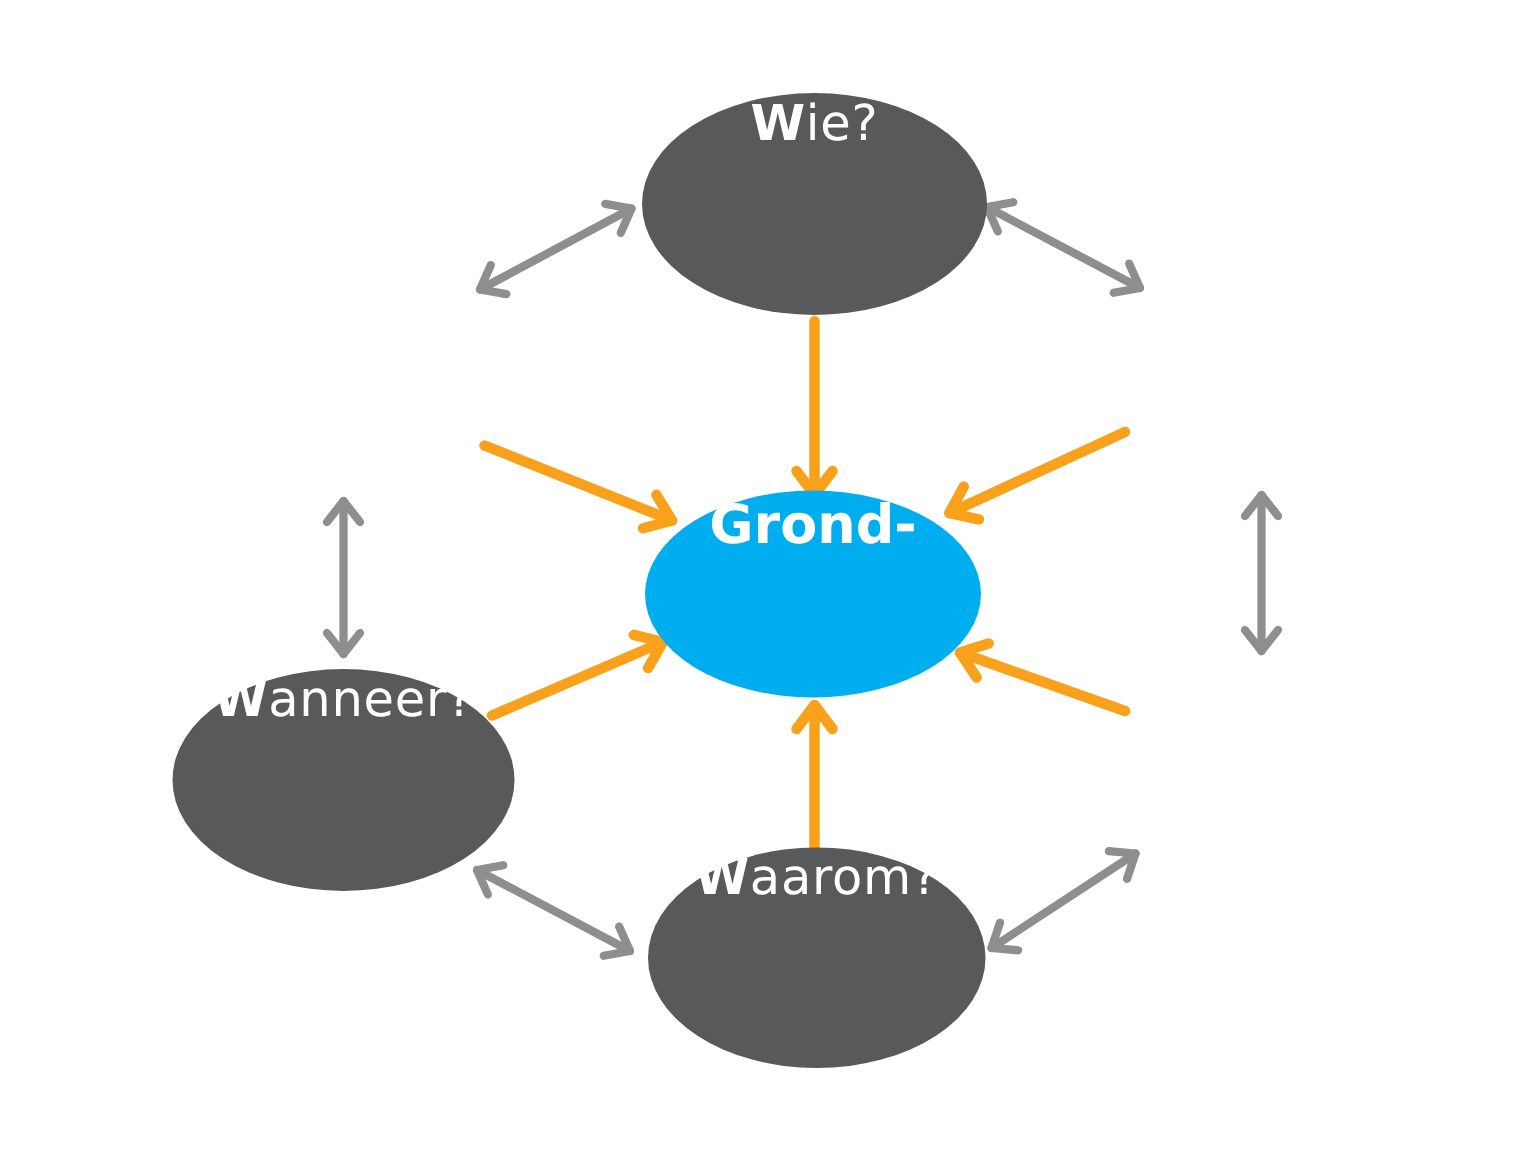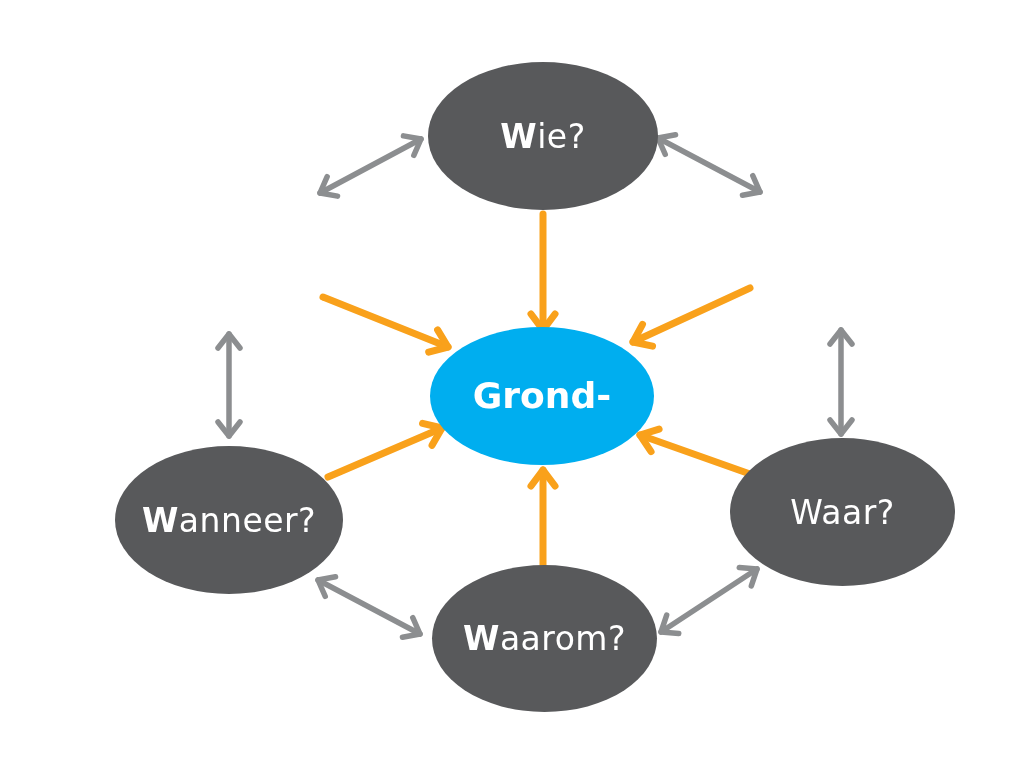--- a/index.html
+++ b/index.html
@@ -43,35 +43,34 @@
     fill: none;
     stroke: var(--arrow-orange);
     stroke-width: 7;
     stroke-linecap: round;
     stroke-linejoin: round;
   }
   .node {
     position: absolute;
     border-radius: 50%;
     display: flex;
-    align-items: center;
     justify-content: center;
     text-align: center;
     color: var(--node-text);
     background: var(--node-fill);
   }
   .node .label {
     font-size: 33px;
     letter-spacing: 0.5px;
     white-space: nowrap;
   }
   .node .label b { font-weight: bold; }
   .node-center {
     background: var(--center-fill);
-    flex-direction: column;
+    flex-direction: row;
     font-weight: bold;
     font-size: 36px;
     line-height: 1.32;
   }
   
   .node-wie     { left: 428px; top:  62px; width: 230px; height: 148px; }
   .node-hoe     { left: 118px; top: 173px; width: 225px; height: 152px; }
   .node-wat     { left: 728px; top: 173px; width: 227px; height: 150px; }
   .node-wanneer { left: 115px; top: 446px; width: 228px; height: 148px; }
   .node-waar    { left: 730px; top: 438px; width: 225px; height: 148px; }
@@ -106,23 +105,20 @@
     <line class="orange" x1="328" y1="477" x2="442" y2="428" marker-end="url(#chev-orange)"></line>
     <line class="orange" x1="750" y1="474" x2="640" y2="435" marker-end="url(#chev-orange)"></line>
     <line class="orange" x1="543" y1="565" x2="543" y2="470" marker-end="url(#chev-orange)"></line>
   </svg>
 
   <div class="node node-wie">
     <span class="label"><b>W</b><span>ie?</span></span>
   </div>
 
 
-  <div class="node node-waar">
-    <span class="label"><b></b><span>Waar?</span></span>
-  </div>
 
   <div class="node node-wanneer">
     <span class="label"><b>W</b><span>anneer?</span></span>
   </div>
 
   <div class="node node-waarom">
     <span class="label"><b>W</b><span>aarom?</span></span>
   </div>
 
 

